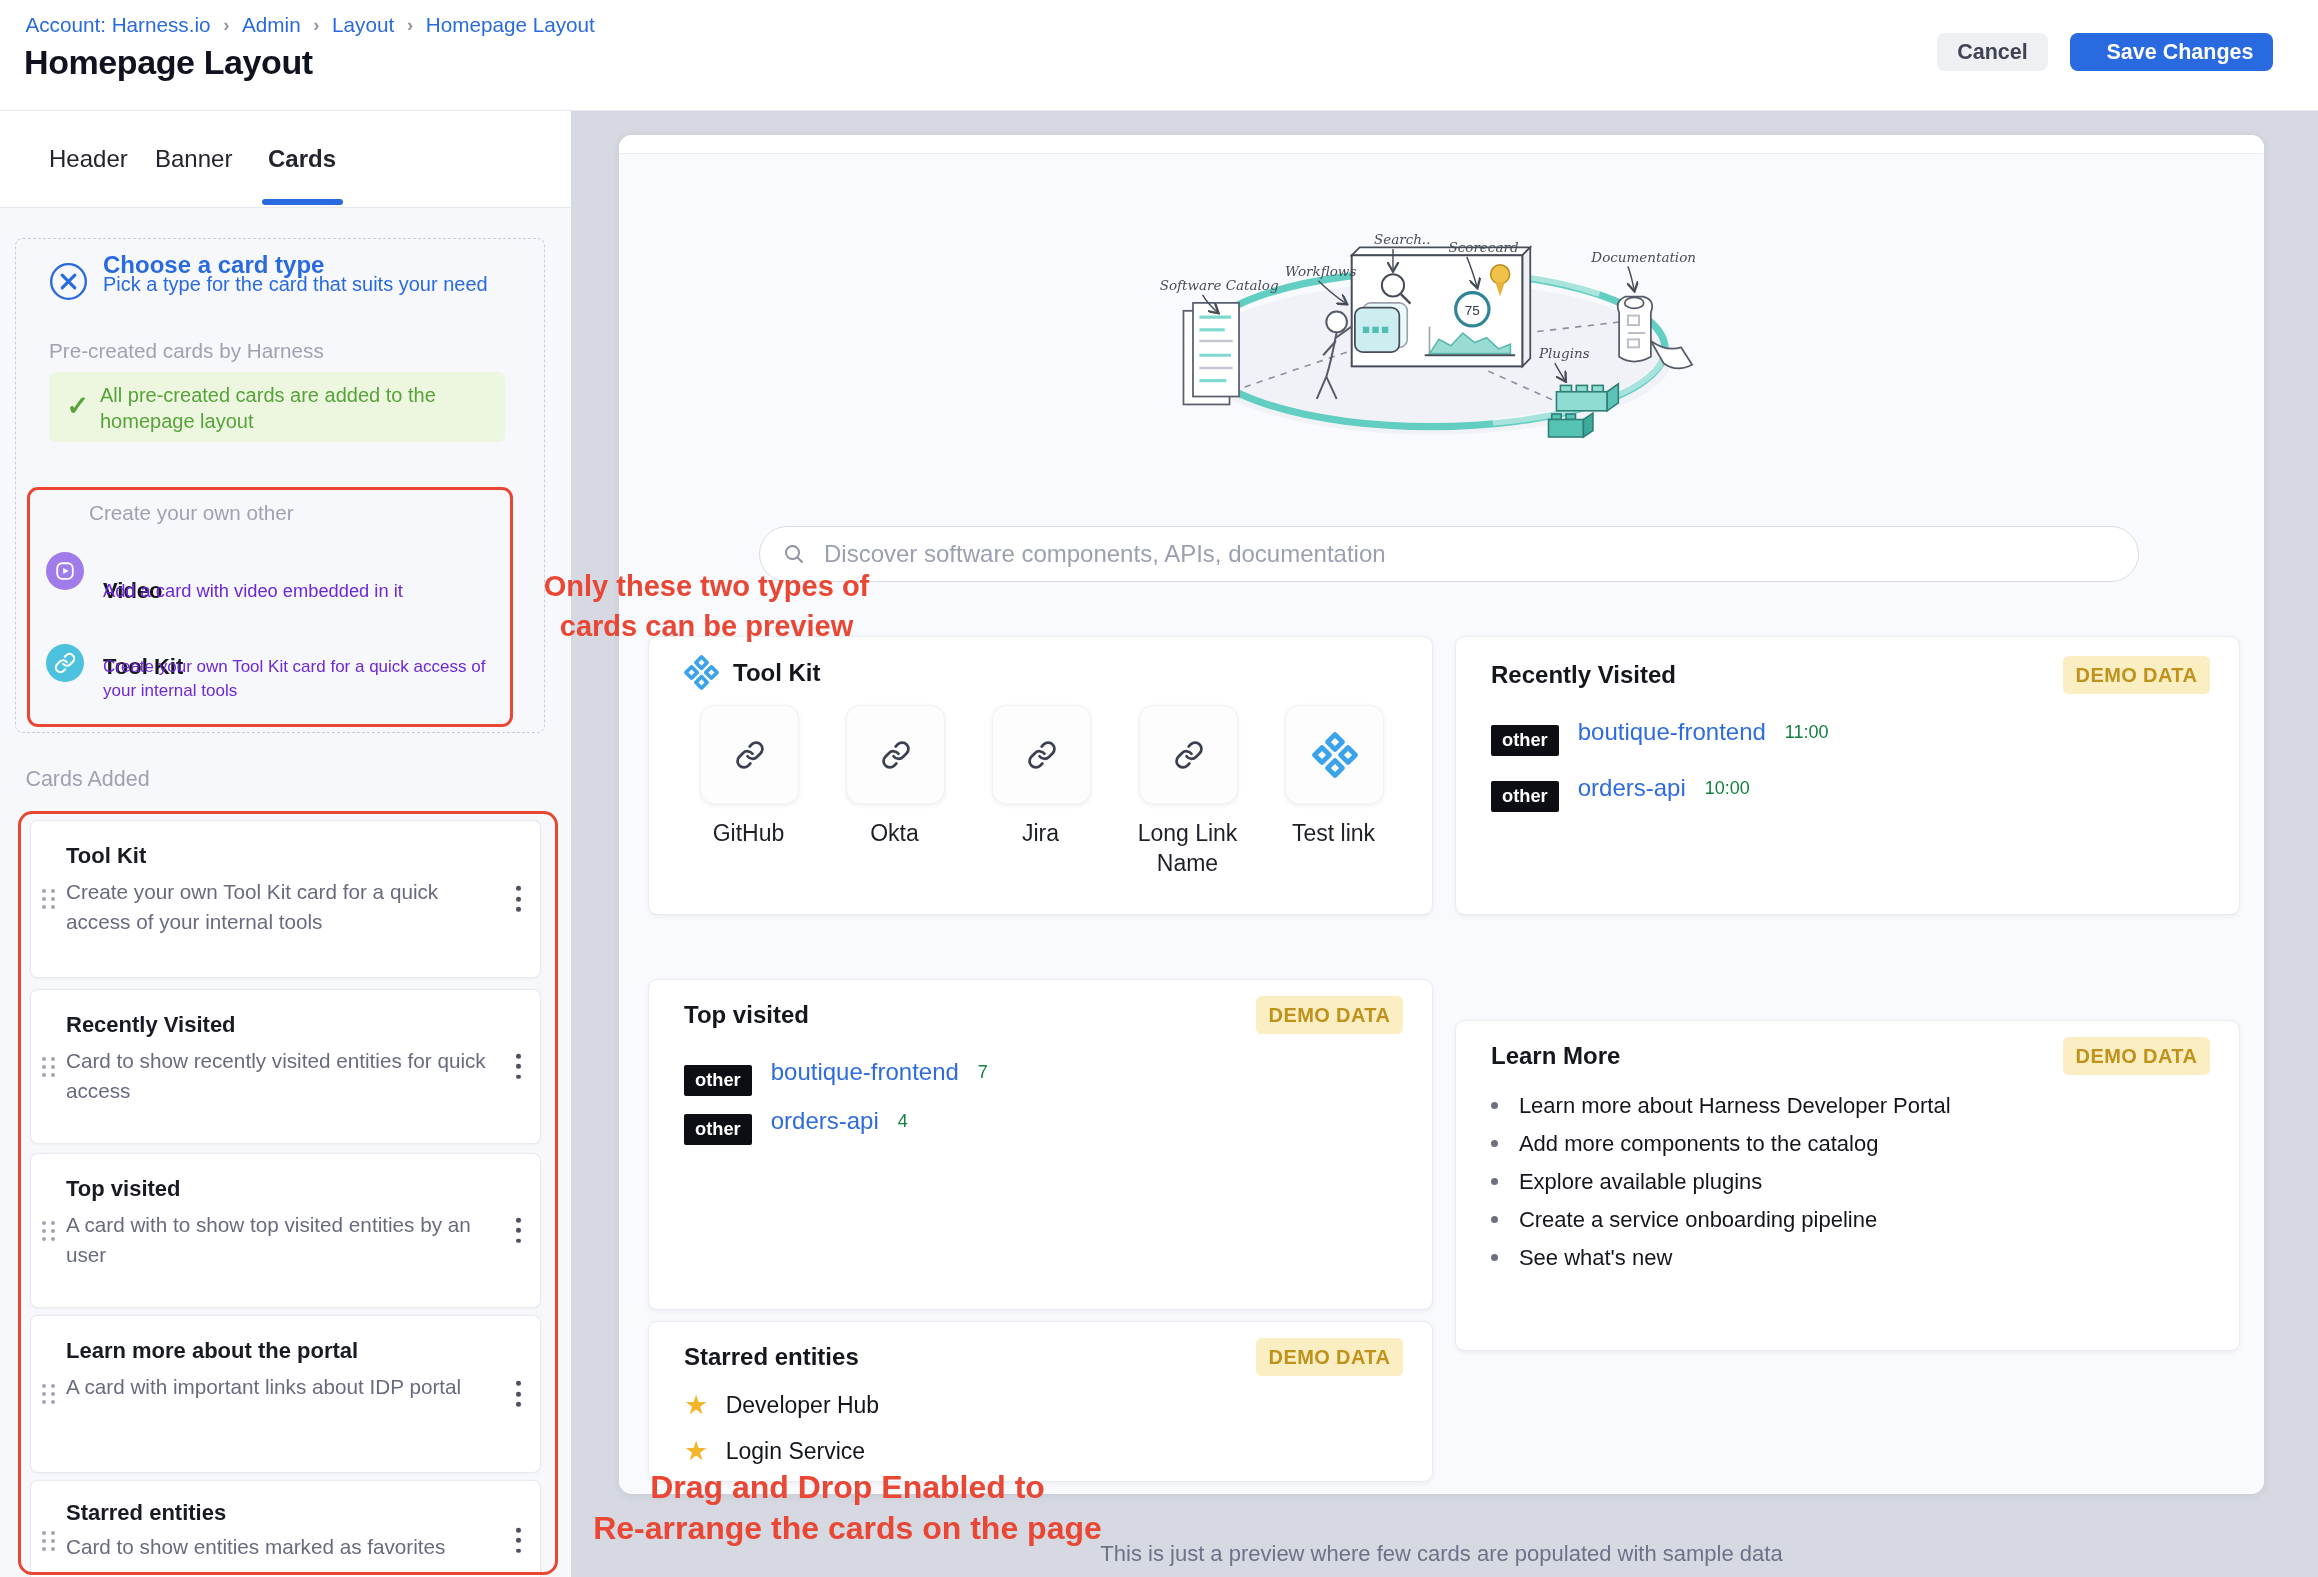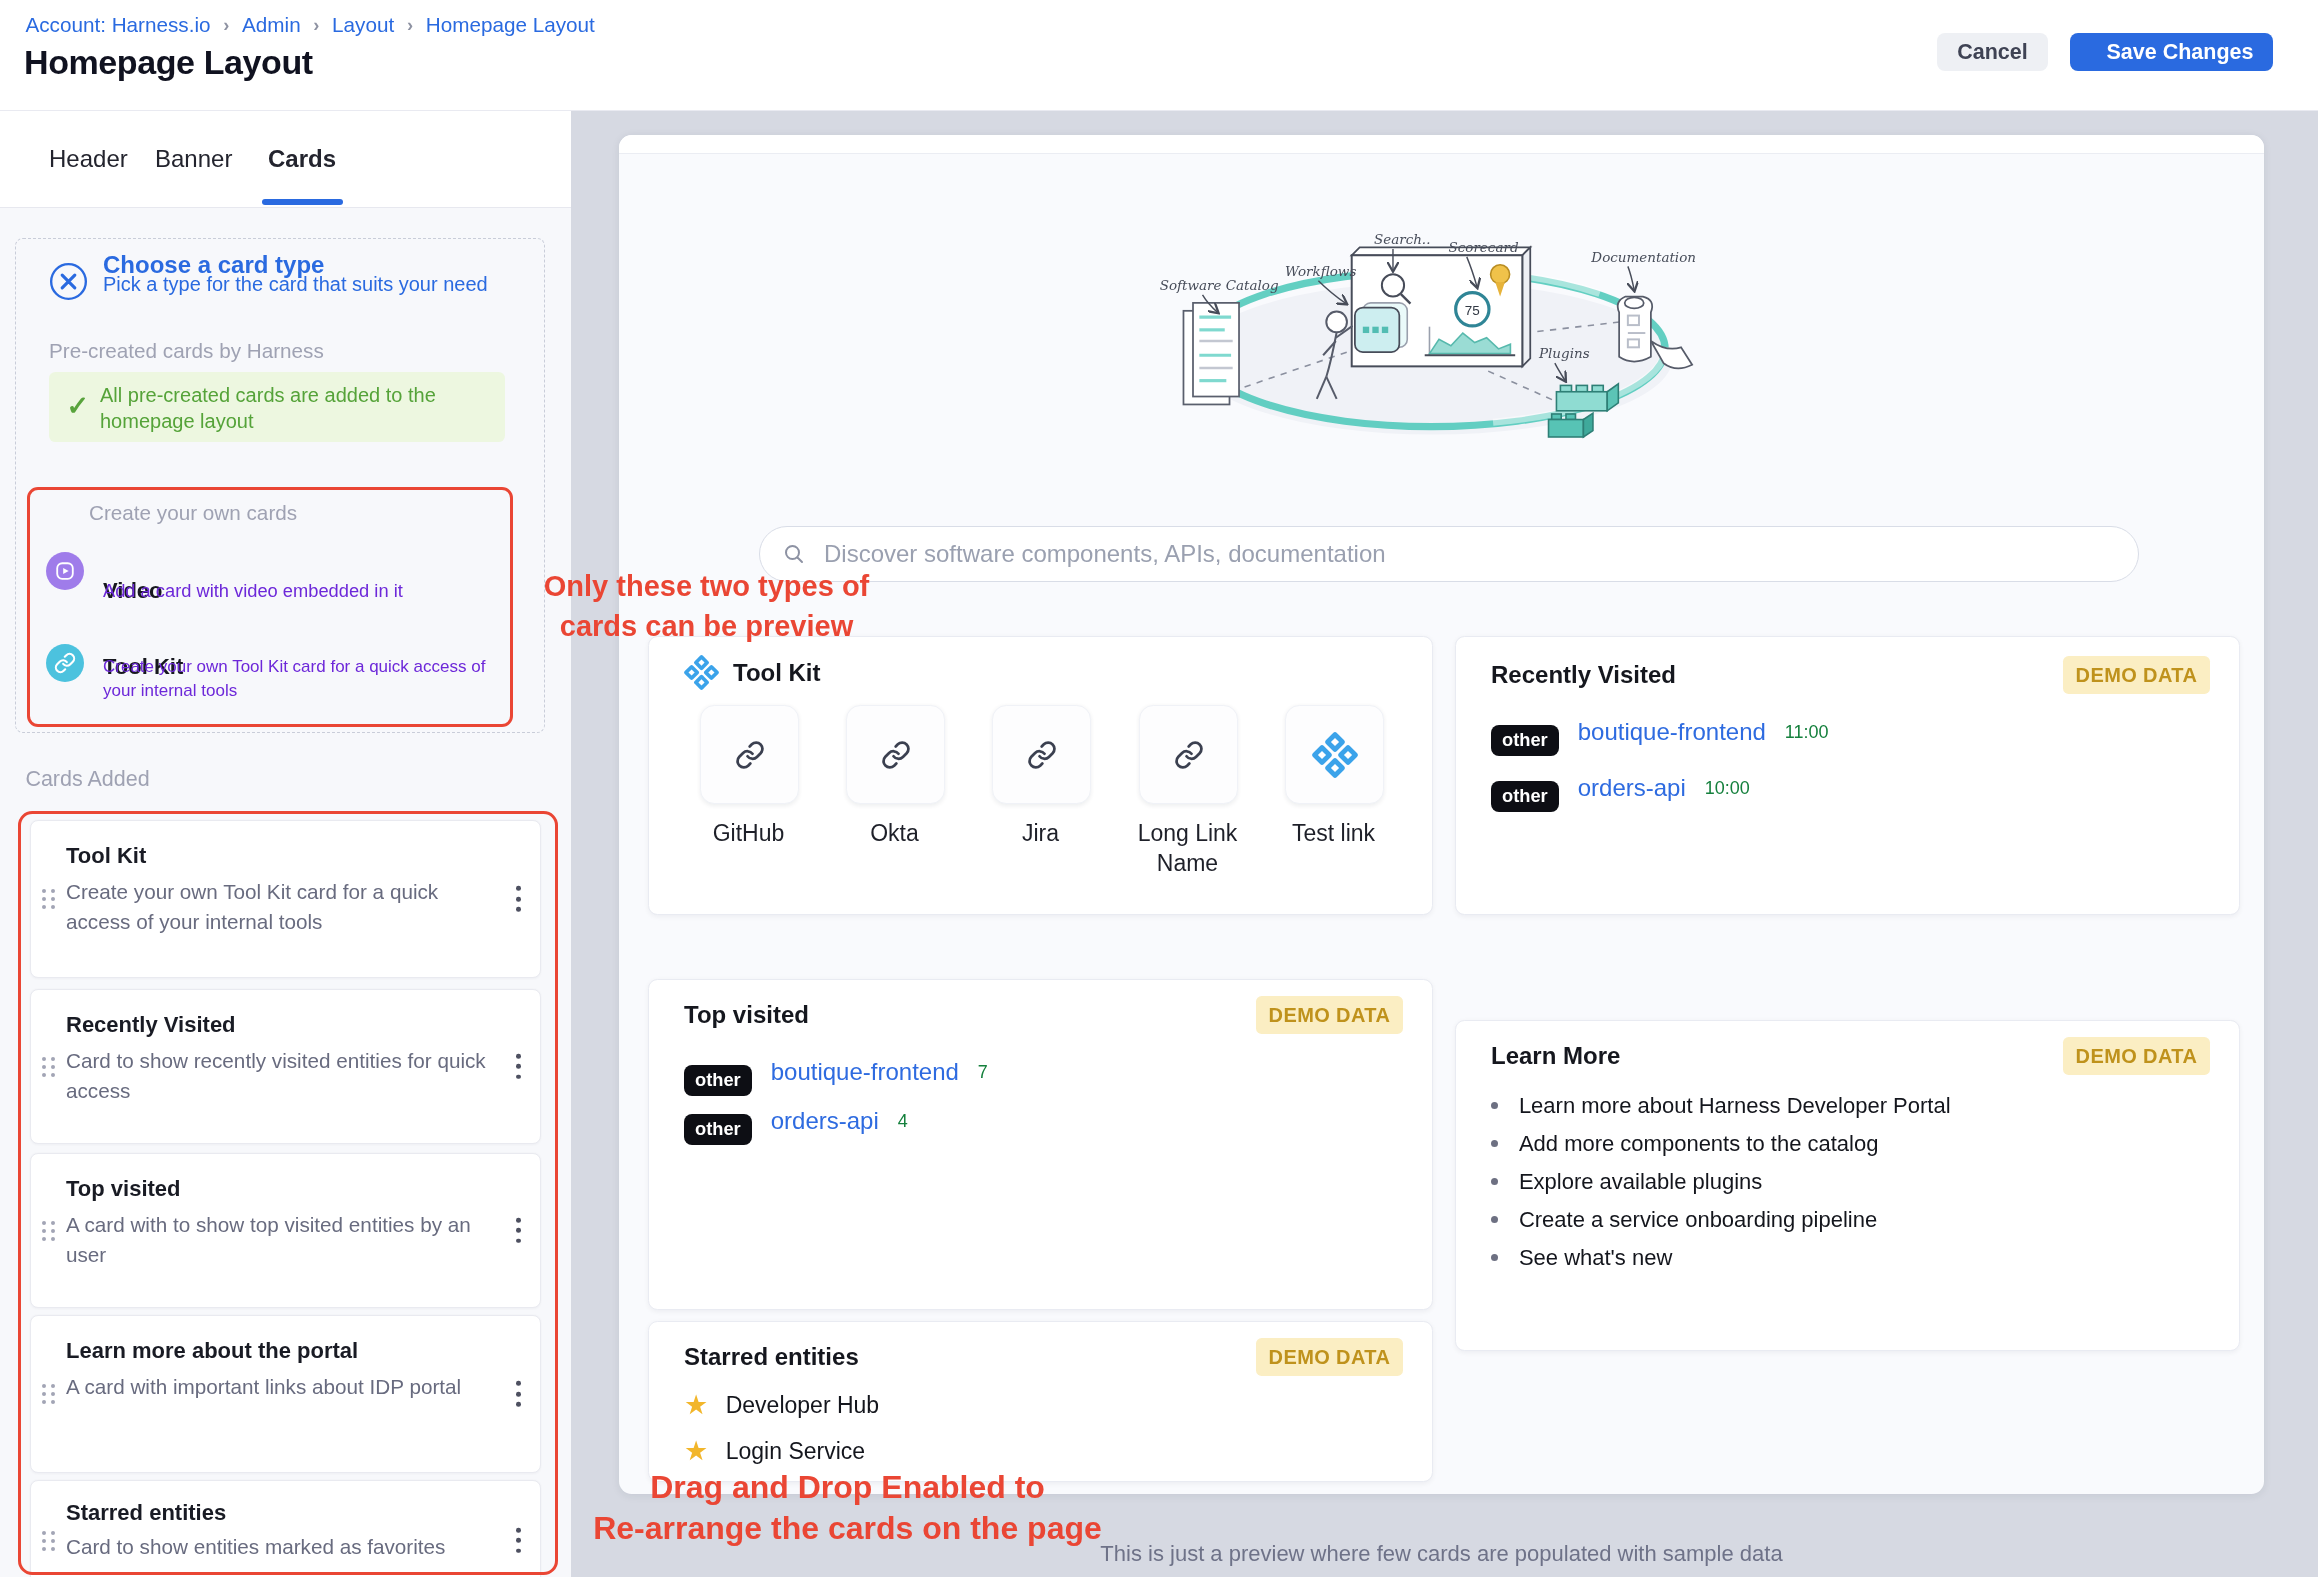--- a/index.html
+++ b/index.html
@@ -63,21 +63,21 @@
   .searchbar input{flex:1;border:none;outline:none;background:transparent;font-family:inherit;
                    font-size:24px;color:#5a5e70;}
   .searchbar input::placeholder{color:#9aa0b0;}
 
   .pcard{position:absolute;background:#fff;border:0.8px solid #e9ebf2;border-radius:9.5px;
          box-shadow:0 1.6px 4.8px rgba(20,24,40,.05);}
   .pcard-title{position:absolute;left:35px;font-size:24px;font-weight:bold;color:#15171e;}
   .demo-badge{position:absolute;right:29px;padding:7.2px 12.7px;border-radius:5.6px;background:#fbeec3;
               color:#bf921c;font-size:20px;font-weight:bold;letter-spacing:0.4px;}
   .erow{position:absolute;left:35px;display:flex;align-items:center;gap:19px;height:38px;}
-  .tag-pill{background:#0d0e14;color:#fff;font-size:18.3px;font-weight:bold;padding:4.8px 11px;border-radius:8px;margin-top:16px;}
+  .tag-pill{background:#0d0e14;color:#fff;font-size:18.3px;font-weight:bold;padding:4.8px 11px;border-radius:2px;margin-top:16px;}
   .ename{font-size:24px;color:#2e6be0;cursor:pointer;}
   .eval{font-size:18px;color:#15803d;}
 
   .tile{position:absolute;top:68px;width:97px;height:97px;background:#fdfdfe;border:0.8px solid #f0f2f7;
         border-radius:14.3px;box-shadow:0 1.6px 4px rgba(20,24,40,.07);display:flex;align-items:center;
         justify-content:center;cursor:pointer;}
   .tile-label{position:absolute;top:181px;width:119px;text-align:center;font-size:23px;line-height:30px;color:#1e2029;}
 
   .bullet-row{position:absolute;left:35px;display:flex;align-items:center;gap:20.7px;height:35px;}
   .bullet-dot{width:7.2px;height:7.2px;border-radius:50%;background:#6d7082;flex:0 0 auto;}
@@ -137,21 +137,21 @@
     <div class="choose-title">Choose a card type</div>
     <div class="choose-sub">Pick a type for the card that suits your need</div>
 
     <div class="side-label" style="left:49px;top:229px;">Pre-created cards by Harness</div>
 
     <div class="green-box">
       <span class="green-check">✓</span>
       <div class="green-text">All pre-created cards are added to the homepage layout</div>
     </div>
 
-    <div class="side-label" style="left:89px;top:391px;">Create your own cards</div>
+    <div class="side-label" style="left:89px;top:391px;">Create your own other</div>
 
     <div class="opt-icon" style="left:46px;top:442px;background:#9f7cea;">
       <svg width="22" height="22" viewBox="0 0 24 24">
         <rect x="3.5" y="3.5" width="17" height="17" rx="5.5" fill="none" stroke="#fff" stroke-width="2"></rect>
         <path d="M10 8.6 L16 12 L10 15.4 Z" fill="#fff"></path>
       </svg>
     </div>
     <div class="opt-title" style="top:436px;">Video</div>
     <div class="opt-desc" style="top:469px;">Add a card with video embedded in it</div>
 

